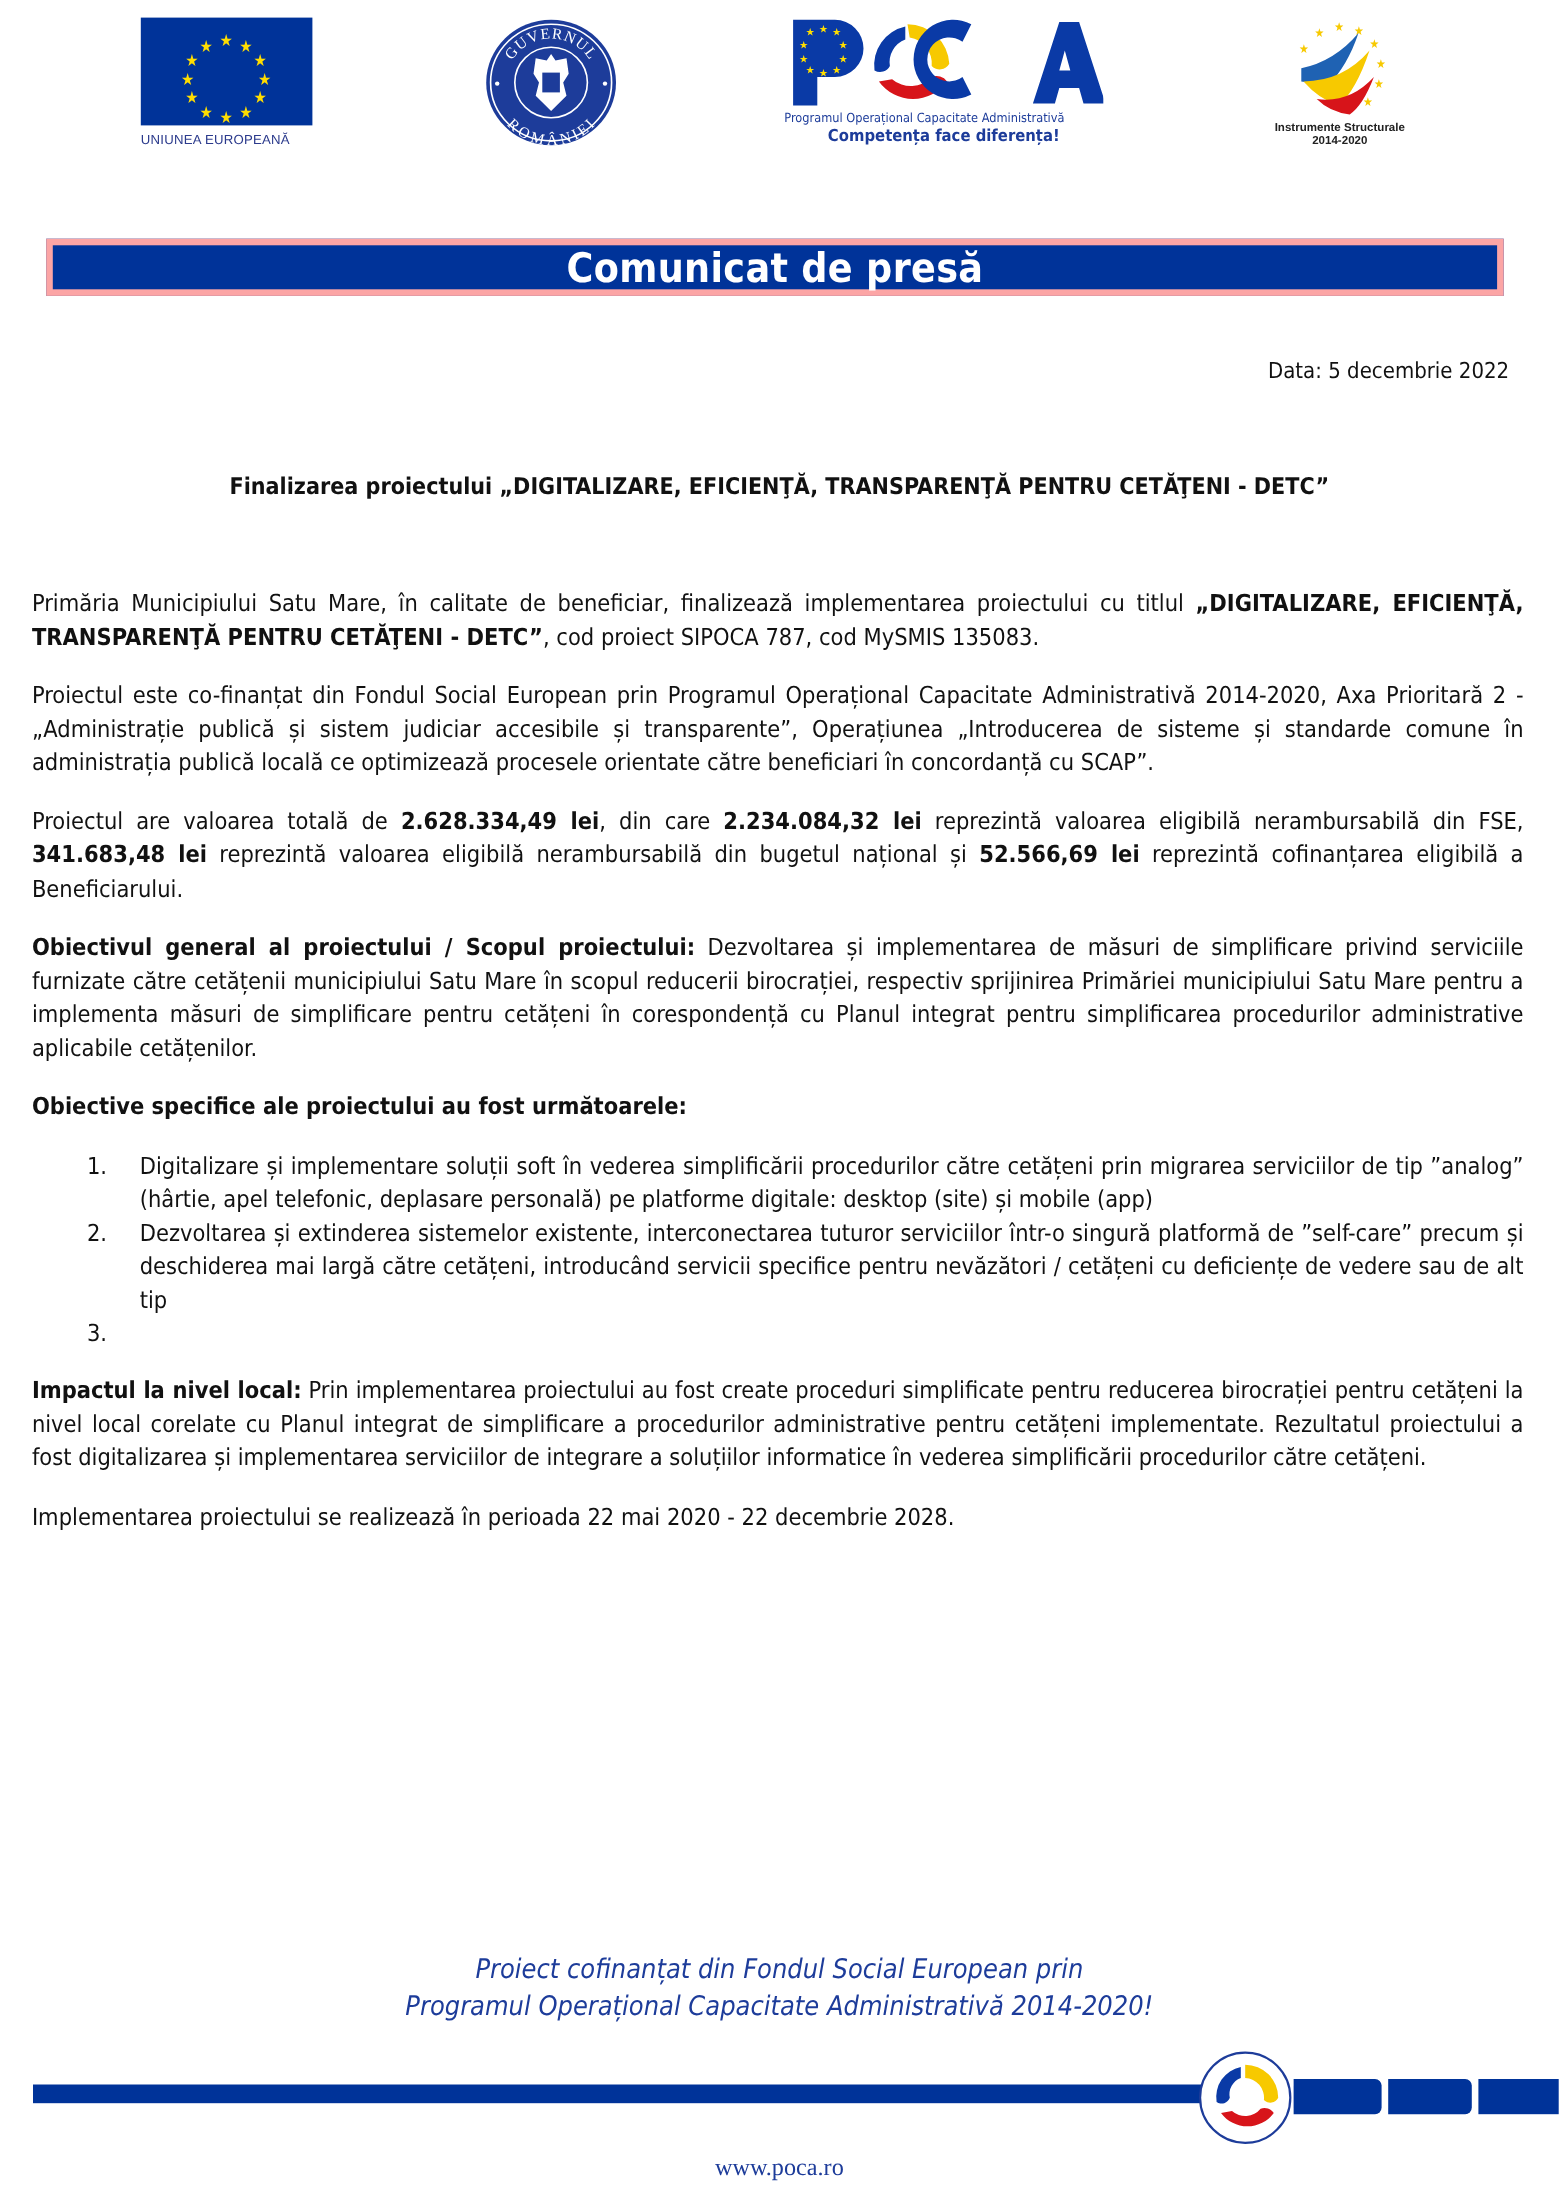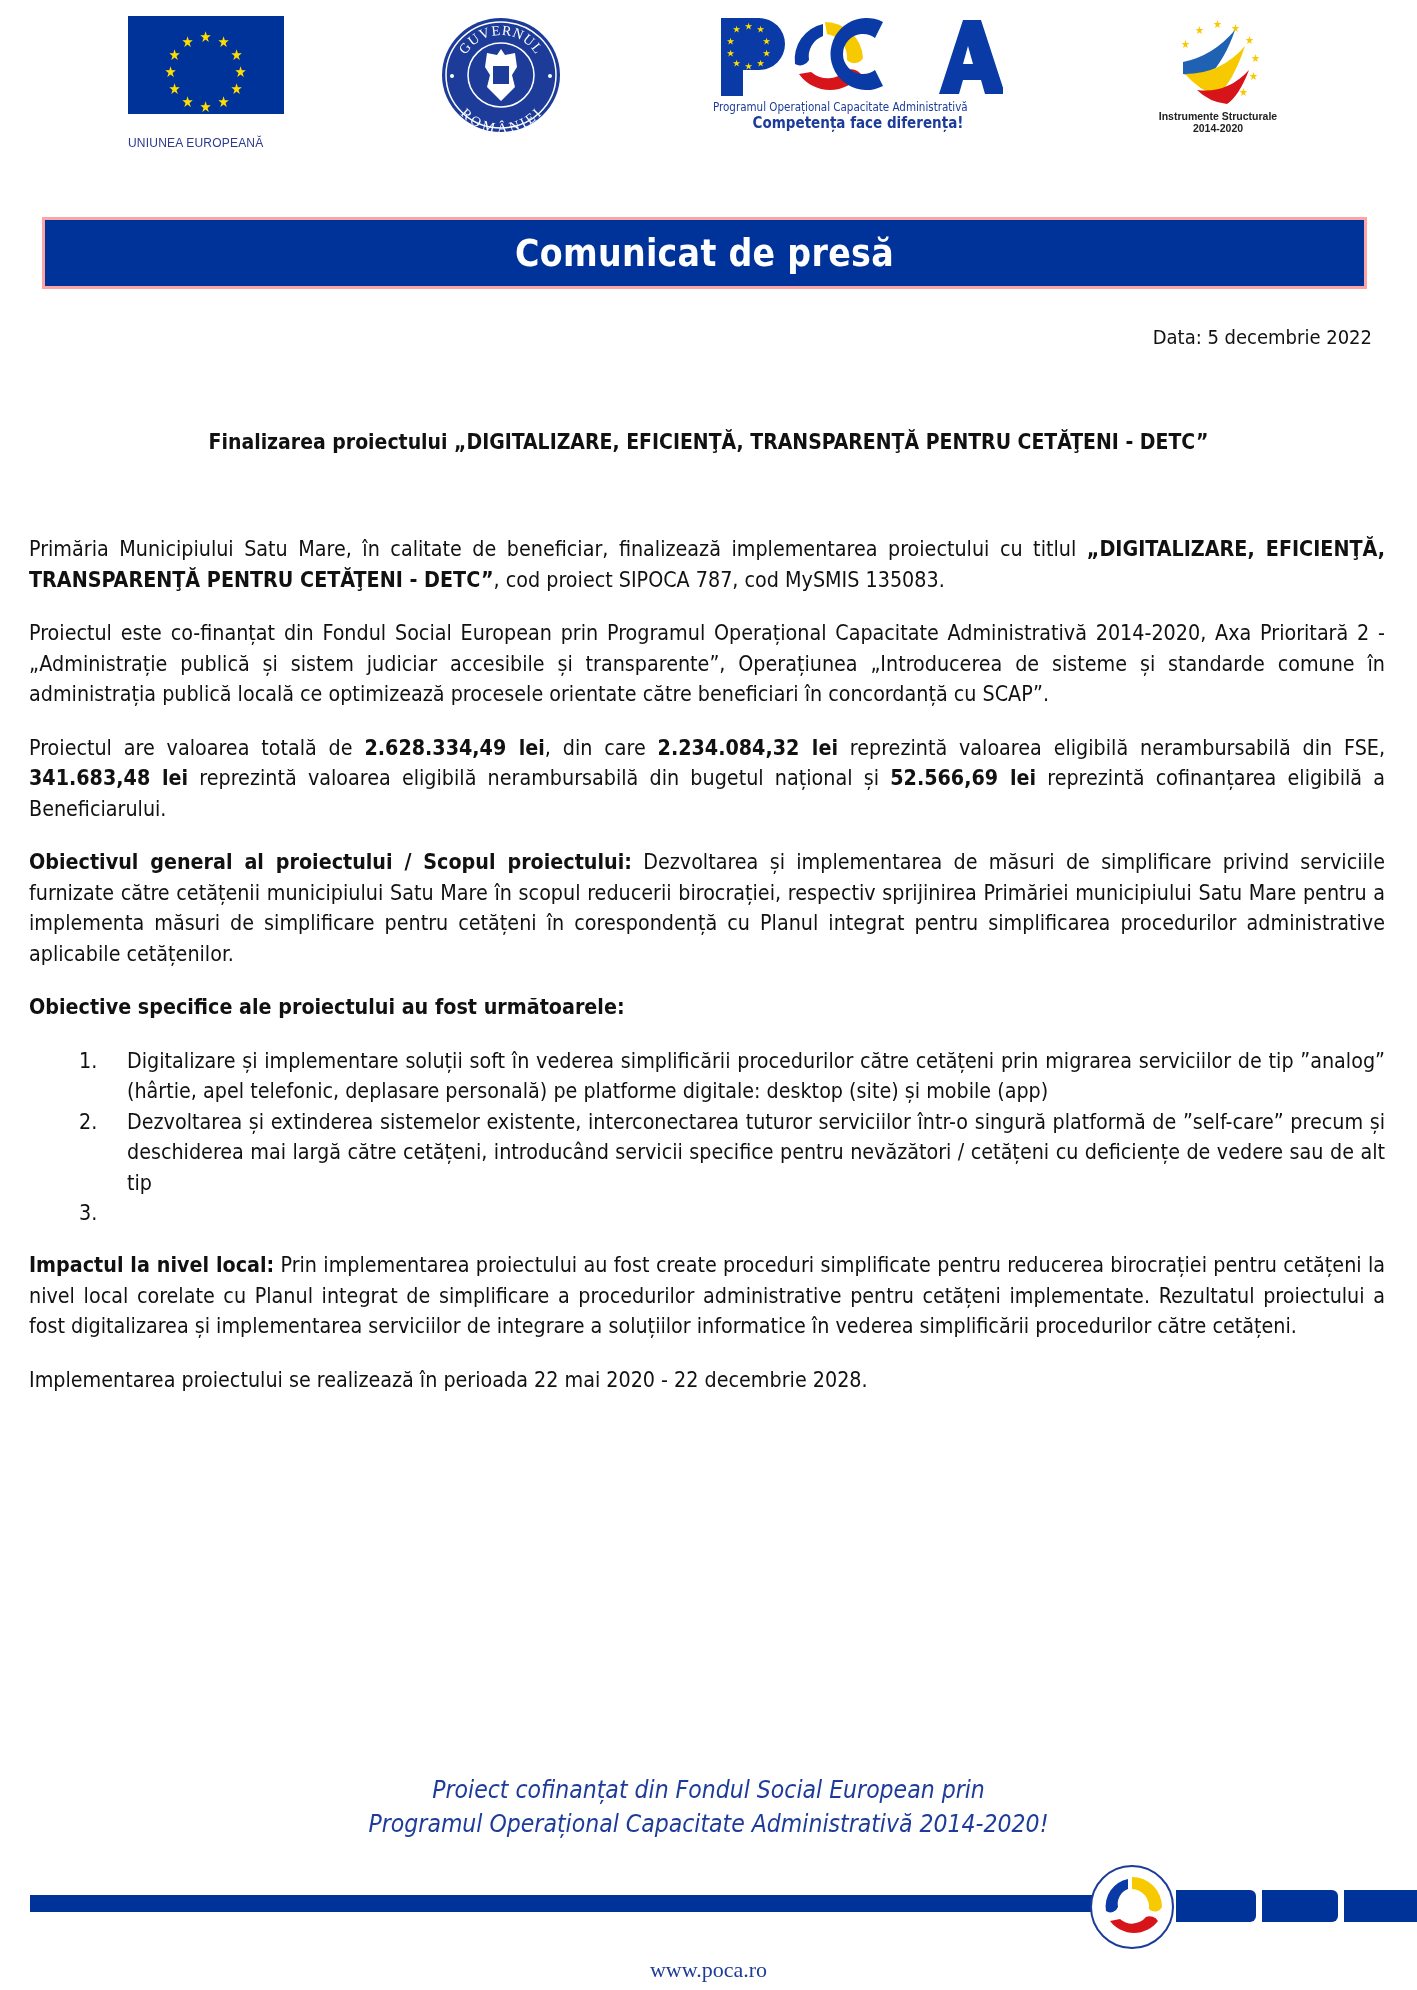--- a/index.html
+++ b/index.html
@@ -3,30 +3,30 @@
 <meta charset="utf-8">
 <style>
   html, body { margin:0; padding:0; background:#ffffff; }
   body { width:1417px; height:1990px; position:relative; overflow:hidden;
          font-family:"DejaVu Sans Condensed","DejaVu Sans","Liberation Sans",sans-serif; color:#111; }
   .logos { position:absolute; top:0; left:0; width:1417px; height:150px; }
   .logo { position:absolute; }
   .eu { left:128px; top:16px; width:156px; height:122px; }
   .eu .flag { width:156px; height:98px; background:#003399; position:relative; }
   .eu .star { position:absolute; color:#ffdd00; font-size:15px; line-height:15px; width:15px; text-align:center; }
-  .eu .cap { font-family:"Liberation Sans",sans-serif; font-size:12px; color:#2b3a8c; margin-top:22px; letter-spacing:0.2px; }
+  .eu .cap { font-family:"Liberation Sans",sans-serif; font-size:12px; color:#2b3a8c; margin-top:6px; letter-spacing:0.2px; }
   .gov { left:440px; top:16px; width:122px; height:118px; }
   .poca { left:713px; top:14px; width:290px; height:120px; }
   .poca .big { font-family:"Liberation Sans",sans-serif; font-weight:bold; font-size:88px; line-height:84px; color:#0a3aa6; letter-spacing:-2px; position:relative; height:84px; }
   .poca .sub1 { font-family:"DejaVu Sans Condensed","DejaVu Sans",sans-serif; font-size:11.5px; color:#1d3c9a; white-space:nowrap; margin-top:2px; }
   .poca .sub2 { font-family:"DejaVu Sans Condensed","DejaVu Sans",sans-serif; font-size:15px; font-weight:bold; color:#1d3c9a; text-align:center; white-space:nowrap; }
   .instr { left:1150px; top:14px; width:136px; height:120px; text-align:center; }
   .instr .cap { font-family:"Liberation Sans",sans-serif; font-size:10.5px; font-weight:bold; color:#222; line-height:12px; }
 
-  .banner { position:absolute; left:42px; top:217px; width:1325px; height:72px; background:#003399; border:3px solid #fca5a5; box-sizing:border-box;
+  .banner { position:absolute; left:42px; top:217px; width:1325px; height:52px; background:#003399; border:6px solid #fca5a5; box-sizing:border-box;
             display:flex; align-items:center; justify-content:center; }
   .banner span { color:#fff; font-weight:bold; font-size:37px; font-family:"DejaVu Sans Condensed","DejaVu Sans",sans-serif; letter-spacing:0.3px; }
 
   .date { position:absolute; right:45px; top:325px; font-size:20px; }
   .title { position:absolute; left:0; width:1417px; top:430px; text-align:center; font-size:21px; font-weight:bold; }
 
   .body { position:absolute; left:29px; width:1356px; top:534px; font-size:21.3px; line-height:30.5px; }
   .body p { margin:0; text-align:justify; text-align-last:left; }
   .gap { height:23px; }
   .gap-l { height:52px; }

